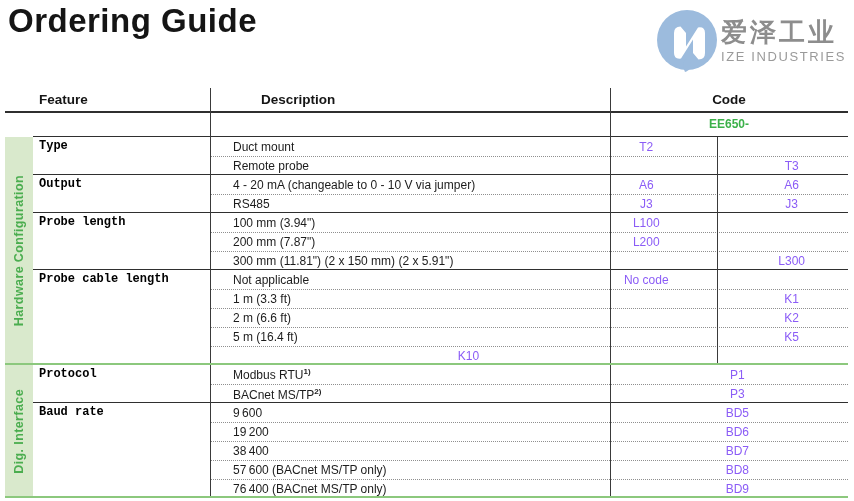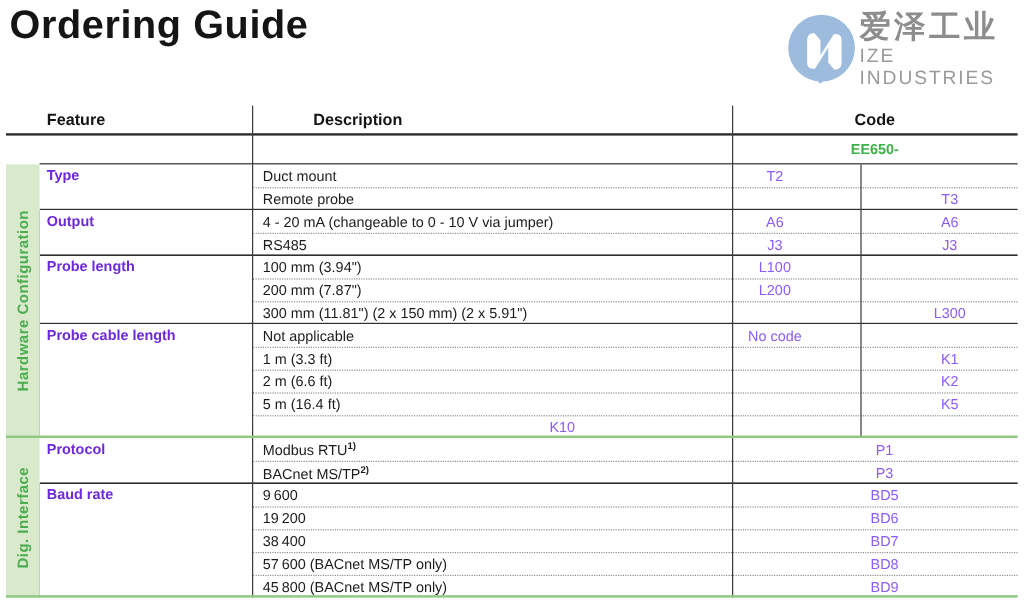--- a/index.html
+++ b/index.html
@@ -8,40 +8,40 @@
     position:relative; width:854px; height:501px; background:#ffffff;
     font-family:"Liberation Sans", sans-serif; color:#1c1c1c; overflow:hidden;
   }
   .page-title {
     position:absolute; left:8px; top:2px; font-size:33px; font-weight:bold;
     letter-spacing:0.5px; color:#151515;
   }
   
   .logo { position:absolute; left:655px; top:8px; display:flex; align-items:center; gap:2px; }
   .logo-text .cn { font-size:26px; font-weight:bold; color:#8d8d8d; letter-spacing:3px; line-height:1.15; }
-  .logo-text .en { font-size:16px; color:#9a9a9a; letter-spacing:1.6px; margin-top:1px; }
+  .logo-text .en { font-size:13px; color:#9a9a9a; letter-spacing:1.6px; margin-top:1px; }
 
   
   .table-wrap { position:absolute; left:5px; top:88px; width:843px; height:410px; font-size:12px; }
   .thead { position:relative; height:25px; border-bottom:2px solid #2f2f2f; }
   .th { position:absolute; top:4px; font-weight:bold; font-size:13.5px; color:#151515;text-align:right; }
   .th-feature { left:34px; }
   .th-desc { left:213px;padding-left:43px; }
   .th-code { left:605px; width:238px; text-align:center; }
 
   .prefix-row { position:relative; height:24px; margin-left:28px; width:815px; border-bottom:1px solid #2f2f2f; }
   .prefix-code { position:absolute; left:577px; width:238px; text-align:center; font-weight:bold; color:#3cb14a; line-height:22px; }
 
   .group { display:flex; margin-left:28px; width:815px; }
   .group-sep { box-shadow:0 -1px 0 #2f2f2f; }
-  .feature-cell { width:177px; font-weight:bold; padding:2px 0 0 6px; color:#6d28d9; }
+  .feature-cell { width:177px; font-weight:bold; padding:2px 0 0 6px; color:#000000;font-family:Liberation Mono, monospace; }
   .rows-col { width:638px; }
   .row { display:flex; height:19px; align-items:center; }
   .row-sep { border-top:1px dotted #8f8f8f;align-items:center; }
-  .desc-cell { width:400px; padding-left:9px; }
+  .desc-cell { width:400px; padding-left:23px; }
   .desc-cell sup { font-size:8px; font-weight:bold; }
   .code-cell { font-weight:normal; color:#8b5cf6; text-align:center;margin-left:43px; }
   .code-left { width:107px; }
   .code-right { width:131px; }
   .code-full { width:238px; }
 
   
   .sidebar { position:absolute; left:0; width:28px; background:#d9e9cc;
     display:flex; align-items:center; justify-content:center; }
   .sidebar-label { writing-mode:vertical-rl; transform:rotate(180deg); font-weight:bold;
@@ -189,21 +189,21 @@
               </div>
               <div class="row row-sep">
                 <div class="desc-cell">38 400</div>
                 <div class="code-cell code-full">BD7</div>
               </div>
               <div class="row row-sep">
                 <div class="desc-cell">57 600 (BACnet MS/TP only)</div>
                 <div class="code-cell code-full">BD8</div>
               </div>
               <div class="row row-sep">
-                <div class="desc-cell">45 800 (BACnet MS/TP only)</div>
+                <div class="desc-cell">76 400 (BACnet MS/TP only)</div>
                 <div class="code-cell code-full">BD9</div>
               </div>
             </div>
           </div>
         </div>
       </div>
 
     <div class="sidebar" style="top:49px;height:228px;">
       <span class="sidebar-label">Hardware Configuration</span>
     </div>

